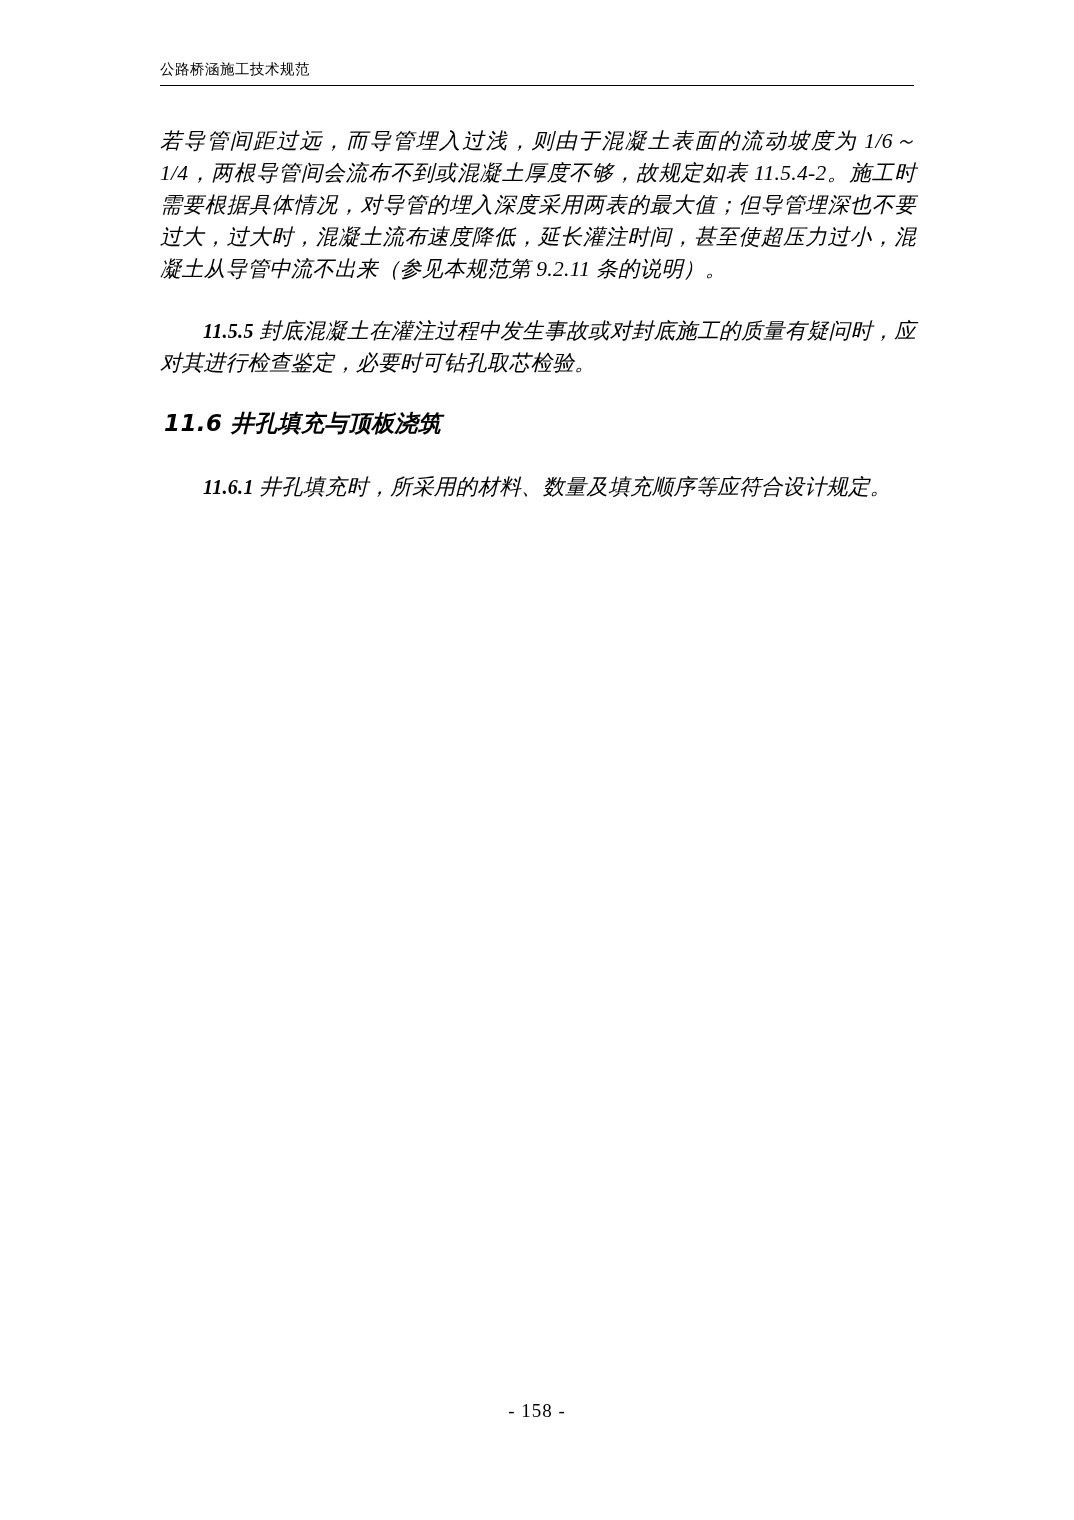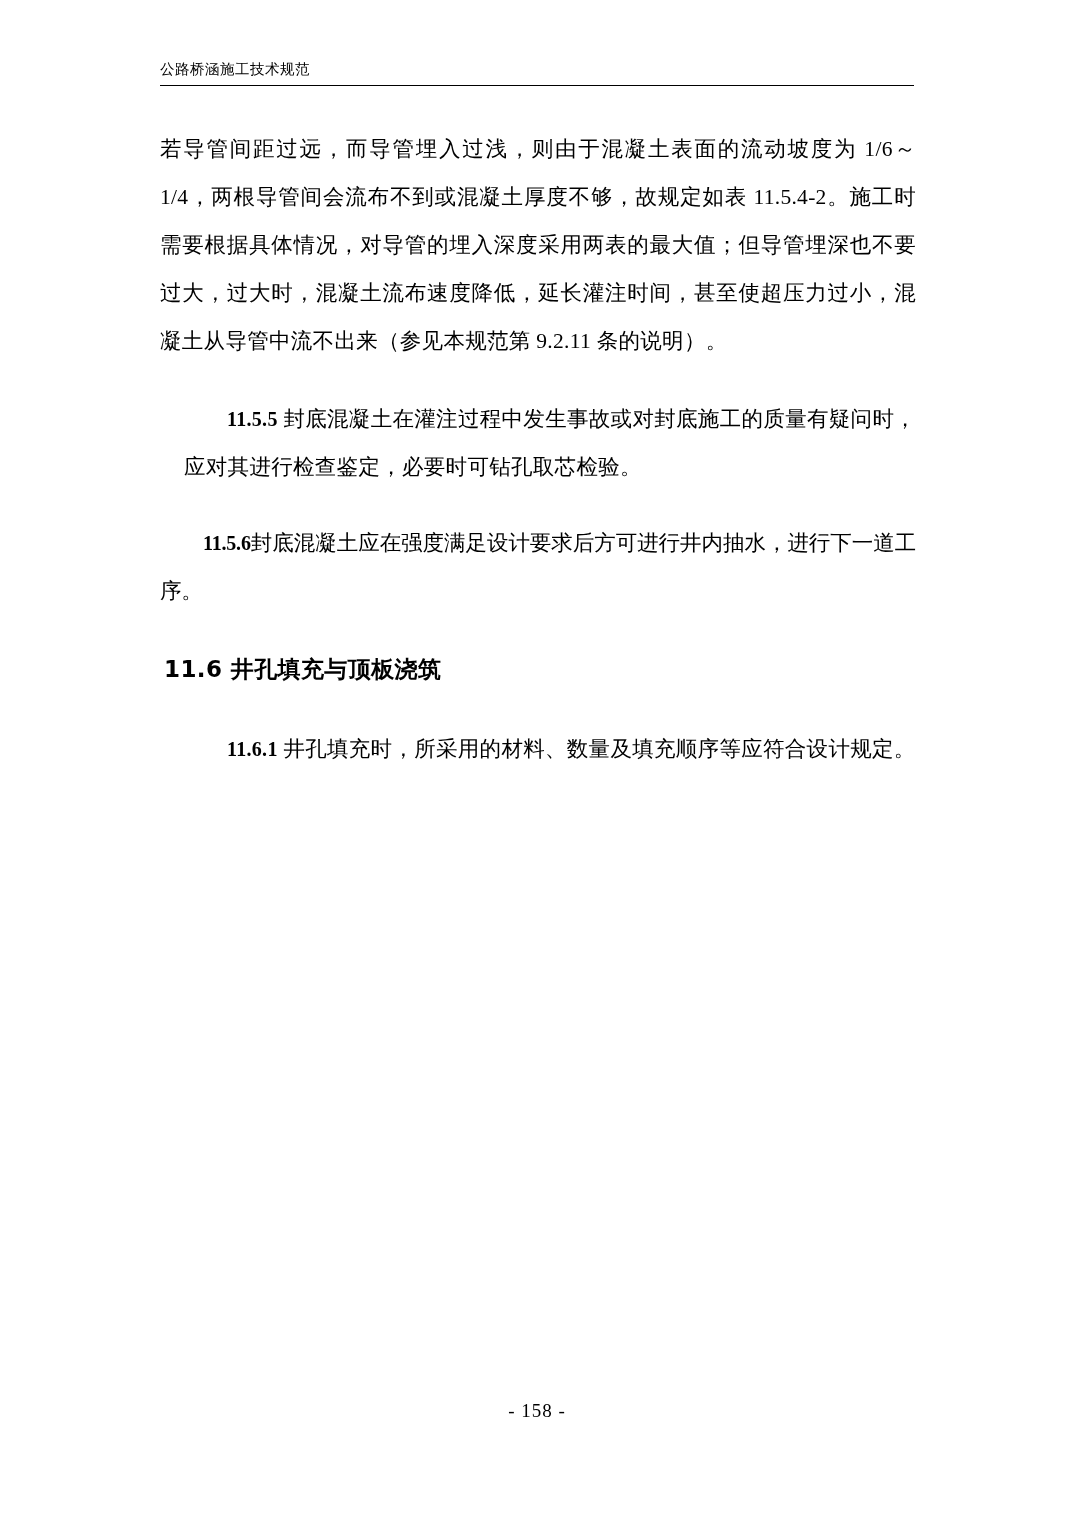--- a/index.html
+++ b/index.html
@@ -37,32 +37,32 @@
   }
   .content {
     position: absolute;
     left: 160px;
     top: 125px;
     width: 756px;
   }
   p {
     margin: 0;
     font-size: 21.5px;
-    line-height: 48px;
+    line-height: 32px;
     text-align: justify;
     text-justify: inter-ideograph;
     letter-spacing: 0.3px;
+    font-style: italic;
   }
   .para-intro {
     margin-bottom: 30px;
   }
   .clause {
     margin-bottom: 28px;
     text-indent: 2em;
-    margin-left: 24px;
   }
   .clause-tight {
     margin-bottom: 30px;
     text-indent: 2em;
     letter-spacing: -0.2px;
   }
   .num {
     font-family: "Liberation Serif", serif;
     font-weight: bold;
     font-size: 20px;
@@ -97,23 +97,20 @@
 
   <div class="content">
 
     <p class="para-intro">若导管间距过远，而导管埋入过浅，则由于混凝土表面的流动坡度为 1/6～1/4，两根导管间会流布不到或混凝土厚度不够，故规定如表 11.5.4-2。施工时需要根据具体情况，对导管的埋入深度采用两表的最大值；但导管埋深也不要过大，过大时，混凝土流布速度降低，延长灌注时间，甚至使超压力过小，混凝土从导管中流不出来（参见本规范第 9.2.11 条的说明）。</p>
 
     <p class="clause">
       <span class="num">11.5.5</span>
       <span>封底混凝土在灌注过程中发生事故或对封底施工的质量有疑问时，应对其进行检查鉴定，必要时可钻孔取芯检验。</span>
     </p>
 
-    <p class="clause-tight">
-      <span class="num">11.5.6</span><span>封底混凝土应在强度满足设计要求后方可进行井内抽水，进行下一道工序。</span>
-    </p>
 
     <p class="sec-head">11.6 井孔填充与顶板浇筑</p>
 
     <p class="clause">
       <span class="num">11.6.1</span>
       <span>井孔填充时，所采用的材料、数量及填充顺序等应符合设计规定。</span>
     </p>
 
 
   </div>

